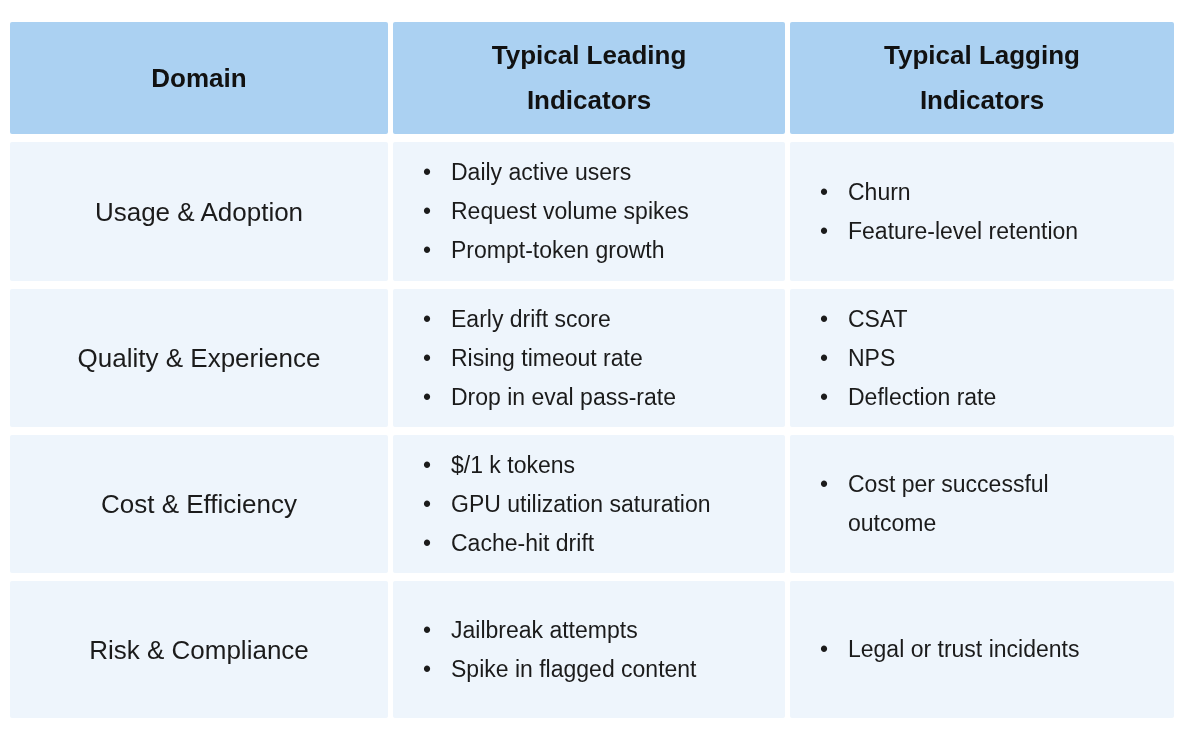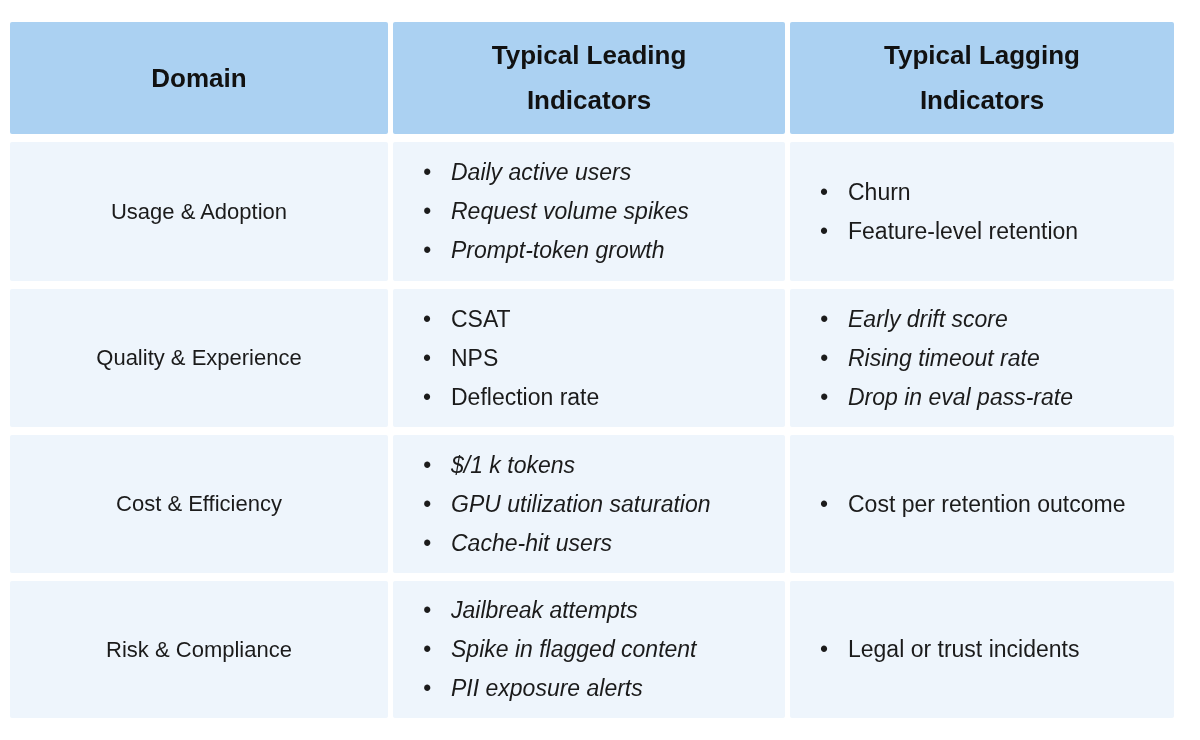--- a/index.html
+++ b/index.html
@@ -46,34 +46,34 @@
     max-width: 250px;
   }
 
   .body-cell { background: var(--cell-bg); }
 
   .domain-cell {
     justify-content: center;
     text-align: center;
   }
   .domain-cell .dlabel {
-    font-size: 22px;
+    font-size: 26px;
     color: var(--text);
     line-height: 30px;
     padding: 0 20px;
   }
 
   .list-cell { justify-content: flex-start; }
   .list-cell ul {
     list-style: none;
     padding-left: 28px;
     width: 100%;
   }
   .list-cell.lagging ul { padding-right: 43px; }
-  .list-cell.leading ul { padding-right: 4px; font-style: italic; }
+  .list-cell.leading ul { padding-right: 4px; }
   .list-cell li {
     position: relative;
     padding-left: 30px;
     font-size: 23px;
     line-height: 39px;
     color: var(--text);
   }
   .list-cell li::before {
     content: "\2022";
     position: absolute;
@@ -110,59 +110,58 @@
     <div class="cell body-cell list-cell lagging">
       <ul>
           <li>Churn</li>
           <li>Feature-level retention</li>
         </ul>
     </div>
 
     <div class="cell body-cell domain-cell">
       <span class="dlabel">Quality &amp; Experience</span>
     </div>
+    <div class="cell body-cell list-cell leading">
+      <ul>
+          <li>Early drift score</li>
+          <li>Rising timeout rate</li>
+          <li>Drop in eval pass-rate</li>
+        </ul>
+    </div>
     <div class="cell body-cell list-cell lagging">
       <ul>
           <li>CSAT</li>
           <li>NPS</li>
           <li>Deflection rate</li>
-        </ul>
-    </div>
-    <div class="cell body-cell list-cell leading">
-      <ul>
-          <li>Early drift score</li>
-          <li>Rising timeout rate</li>
-          <li>Drop in eval pass-rate</li>
         </ul>
     </div>
 
     <div class="cell body-cell domain-cell">
       <span class="dlabel">Cost &amp; Efficiency</span>
     </div>
     <div class="cell body-cell list-cell leading">
       <ul>
           <li>$/1 k tokens</li>
           <li>GPU utilization saturation</li>
-          <li>Cache-hit users</li>
+          <li>Cache-hit drift</li>
         </ul>
     </div>
     <div class="cell body-cell list-cell lagging">
       <ul>
-          <li>Cost per retention outcome</li>
+          <li>Cost per successful outcome</li>
         </ul>
     </div>
 
     <div class="cell body-cell domain-cell">
       <span class="dlabel">Risk &amp; Compliance</span>
     </div>
     <div class="cell body-cell list-cell leading">
       <ul>
           <li>Jailbreak attempts</li>
           <li>Spike in flagged content</li>
-          <li>PII exposure alerts</li>
         </ul>
     </div>
     <div class="cell body-cell list-cell lagging">
       <ul>
           <li>Legal or trust incidents</li>
         </ul>
     </div>
 
   </div>
 </div>

